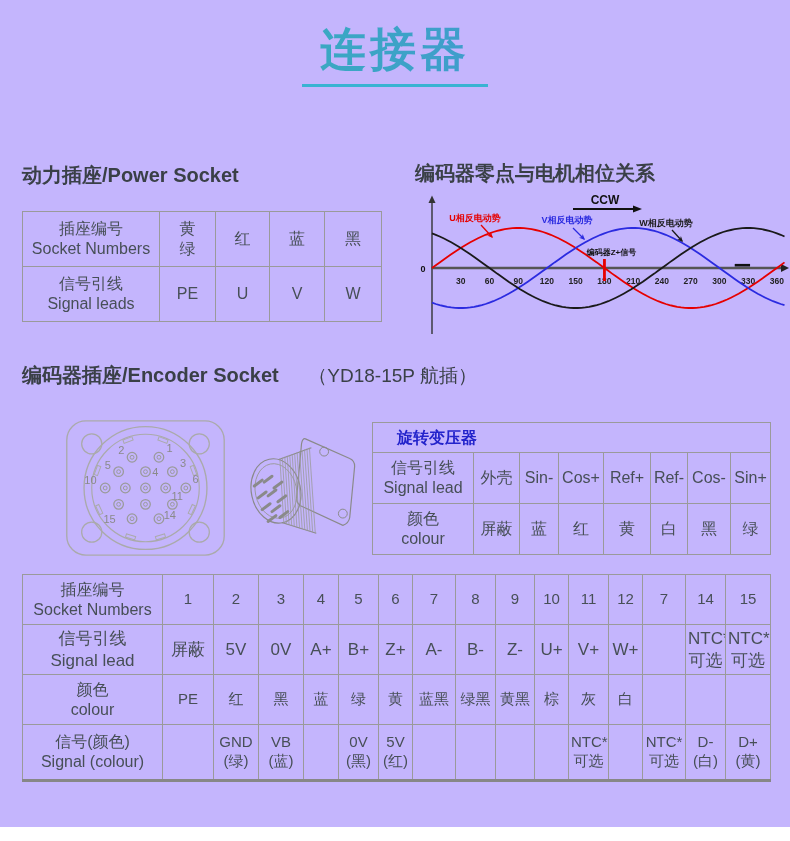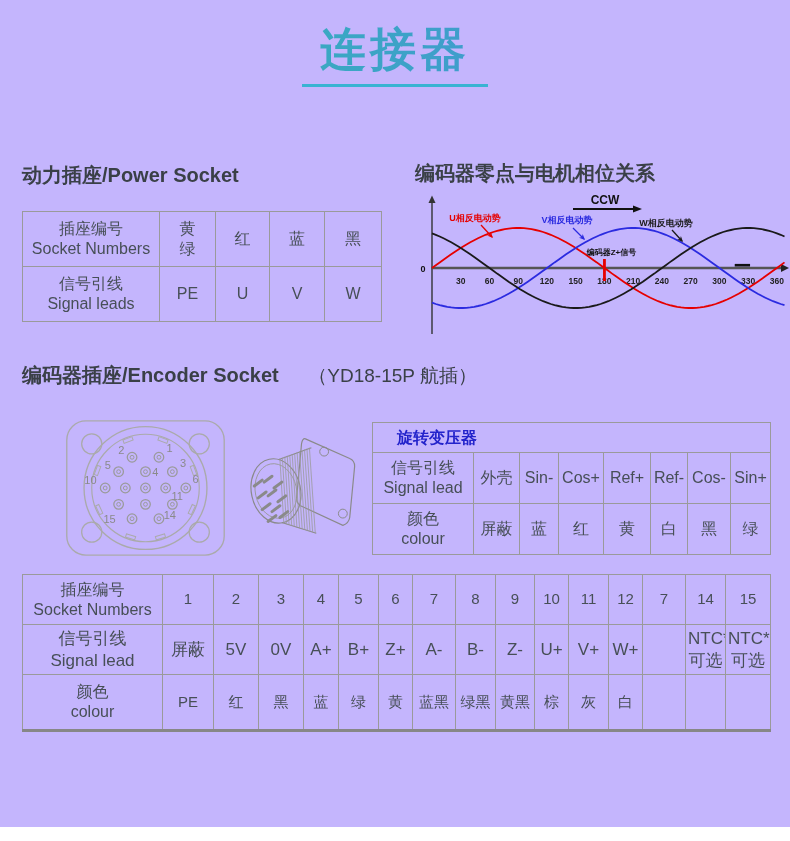--- a/index.html
+++ b/index.html
@@ -348,17 +348,44 @@
           <td>蓝黑</td>
           <td>绿黑</td>
           <td>黄黑</td>
           <td>棕</td>
           <td>灰</td>
           <td>白</td>
           <td></td>
           <td></td>
           <td></td>
         </tr>
+        <tr>
+          <td class="lbl">信号(颜色)
+Signal (colour)</td>
+          <td></td>
+          <td>GND
+(绿)</td>
+          <td>VB
+(蓝)</td>
+          <td></td>
+          <td>0V
+(黑)</td>
+          <td>5V
+(红)</td>
+          <td></td>
+          <td></td>
+          <td></td>
+          <td></td>
+          <td>NTC*
+可选</td>
+          <td></td>
+          <td>NTC*
+可选</td>
+          <td>D-
+(白)</td>
+          <td>D+
+(黄)</td>
+        </tr>
       </tbody>
   </table>
 
   <div class="bottom-line"></div>
 </div>
 
 </body></html>

